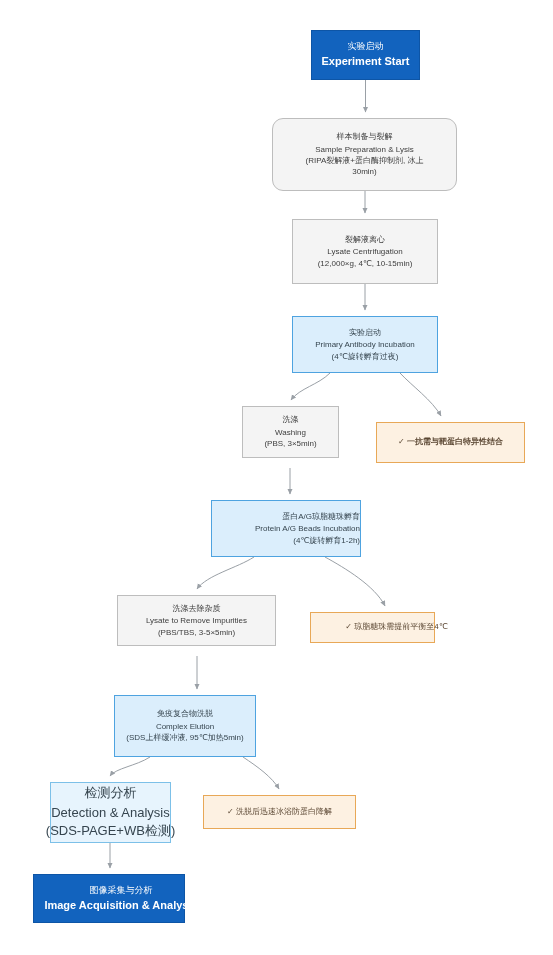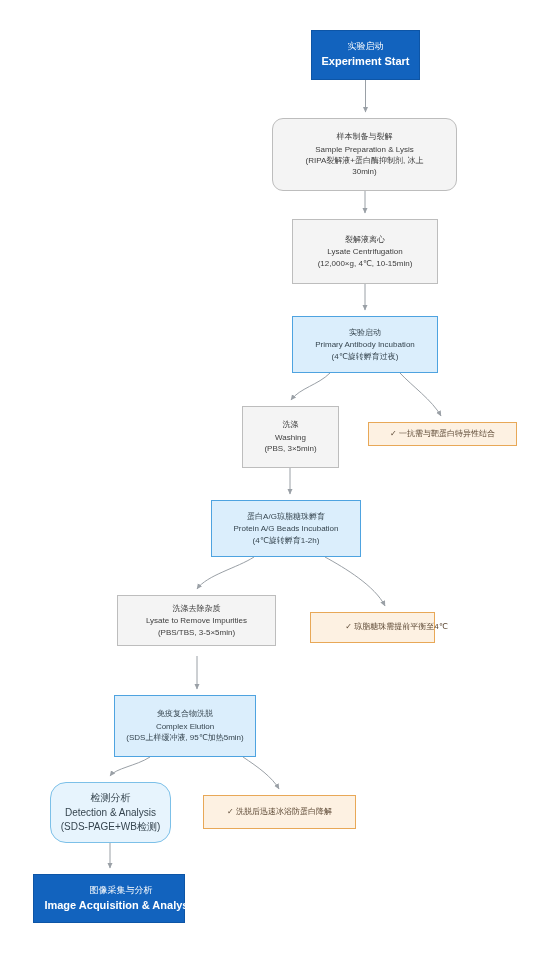--- a/index.html
+++ b/index.html
@@ -63,22 +63,21 @@
   .n-key {
     background: #dbeefc;
     border-color: #4ea3e0;
     color: #36454f;
     font-size: 8px;
   }
   .n-key-soft {
     background: #e7f4fd;
     border-color: #7cc0e8;
     color: #36454f;
-    font-size: 10px;
-    border-radius: 16px;
+    font-size: 13px;
   }
   
   .n-note {
     background: #fdf1e2;
     border-color: #e8a857;
     color: #5a4632;
     font-size: 8px;
   }
   .node .ln-0 { margin-bottom: 1px; }
 </style>
@@ -123,29 +122,29 @@
       <div class="node n-process" style="left: 292px; top: 219px; width: 146px; height: 65px;">
         <span class="ln ln-0">裂解液离心</span>
         <span class="ln ln-1">Lysate Centrifugation</span>
         <span class="ln ln-2">(12,000×g, 4℃, 10-15min)</span>
       </div>
       <div class="node n-key" style="left: 292px; top: 316px; width: 146px; height: 57px;">
         <span class="ln ln-0">实验启动</span>
         <span class="ln ln-1">Primary Antibody Incubation</span>
         <span class="ln ln-2">(4℃旋转孵育过夜)</span>
       </div>
-      <div class="node n-process" style="left: 242px; top: 406px; width: 97px; height: 62px;">
+      <div class="node n-process" style="left: 242px; top: 406px; width: 97px; height: 52px;">
         <span class="ln ln-0">洗涤</span>
         <span class="ln ln-1">Washing</span>
         <span class="ln ln-2">(PBS, 3×5min)</span>
       </div>
-      <div class="node n-note" style="left: 368px; top: 422px; width: 149px; height: 24px;">
+      <div class="node n-note" style="left: 376px; top: 422px; width: 149px; height: 41px; font-weight: bold;">
         <span class="ln ln-0">✓ 一抗需与靶蛋白特异性结合</span>
       </div>
-      <div class="node n-key" style="left: 211px; top: 500px; width: 150px; height: 57px;">
+      <div class="node n-key" style="left: 211px; top: 500px; width: 150px; height: 57px; align-items: flex-end;">
         <span class="ln ln-0">蛋白A/G琼脂糖珠孵育</span>
         <span class="ln ln-1">Protein A/G Beads Incubation</span>
         <span class="ln ln-2">(4℃旋转孵育1-2h)</span>
       </div>
       <div class="node n-process" style="left: 117px; top: 595px; width: 159px; height: 51px;">
         <span class="ln ln-0">洗涤去除杂质</span>
         <span class="ln ln-1">Lysate to Remove Impurities</span>
         <span class="ln ln-2">(PBS/TBS, 3-5×5min)</span>
       </div>
       <div class="node n-note" style="left: 310px; top: 612px; width: 125px; height: 31px; padding-left: 48px;">

